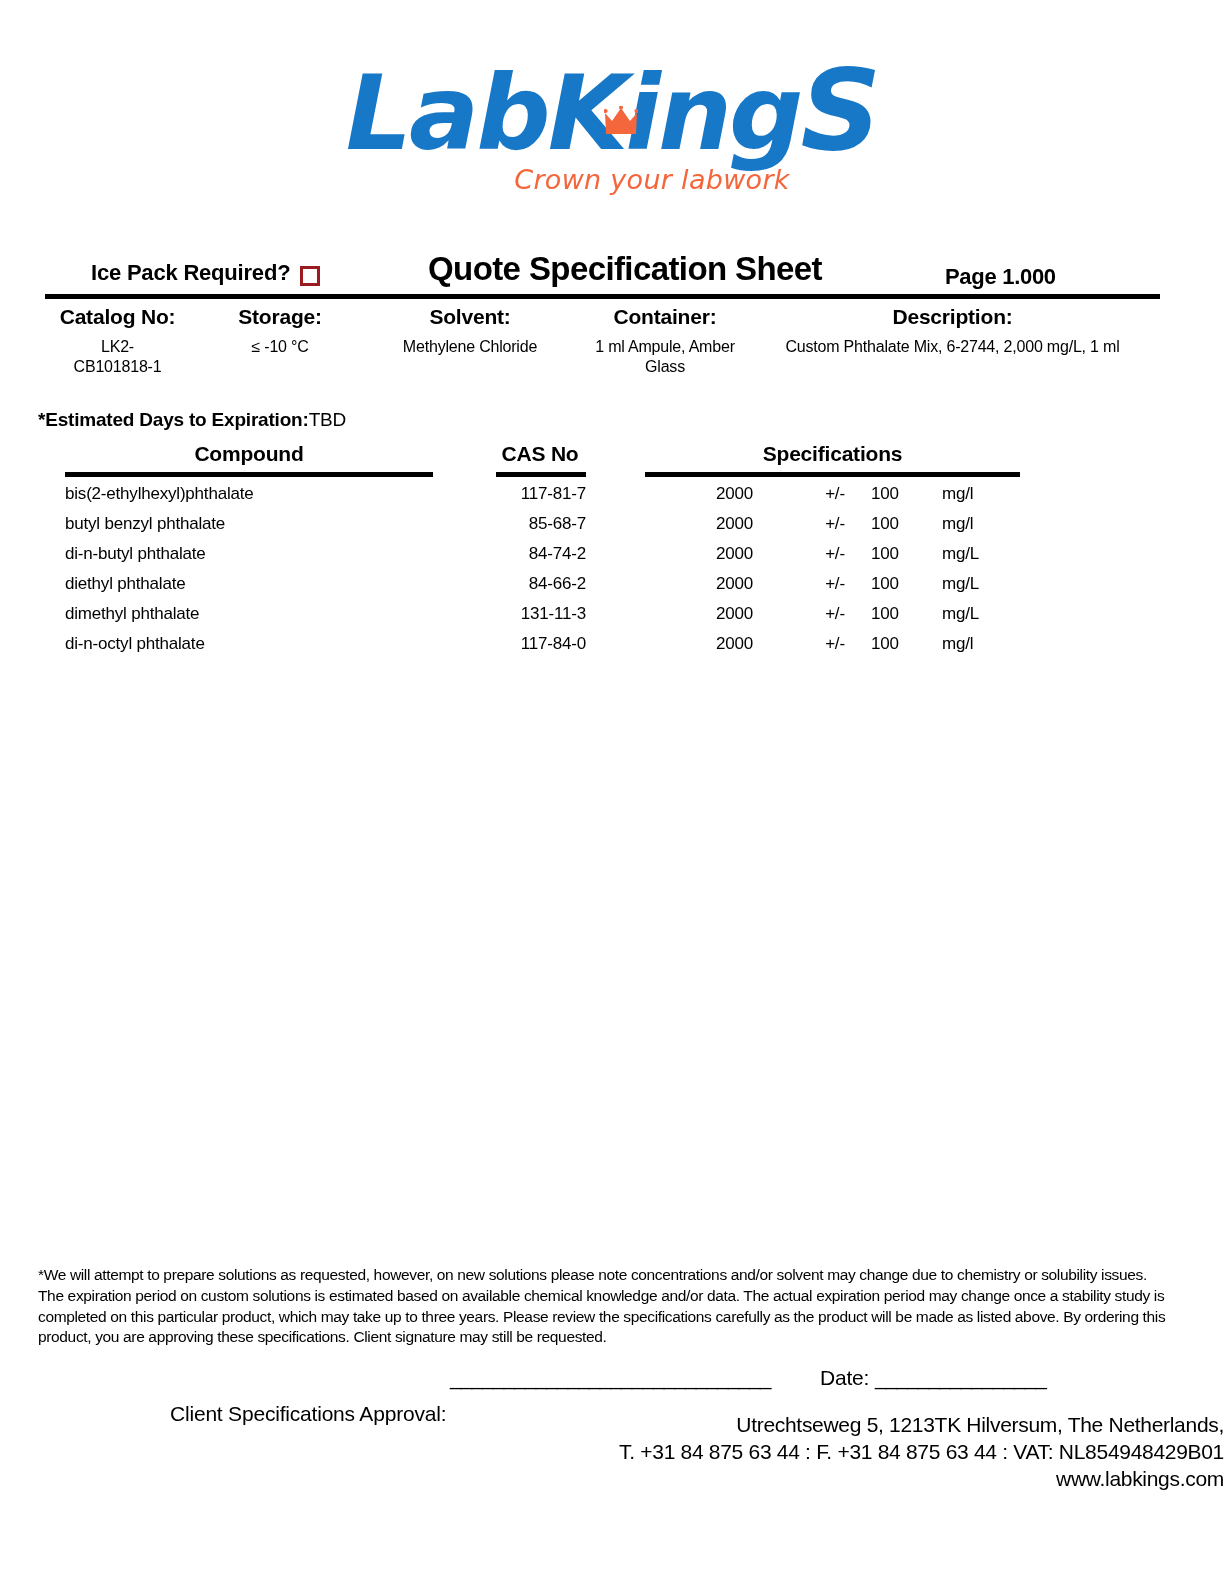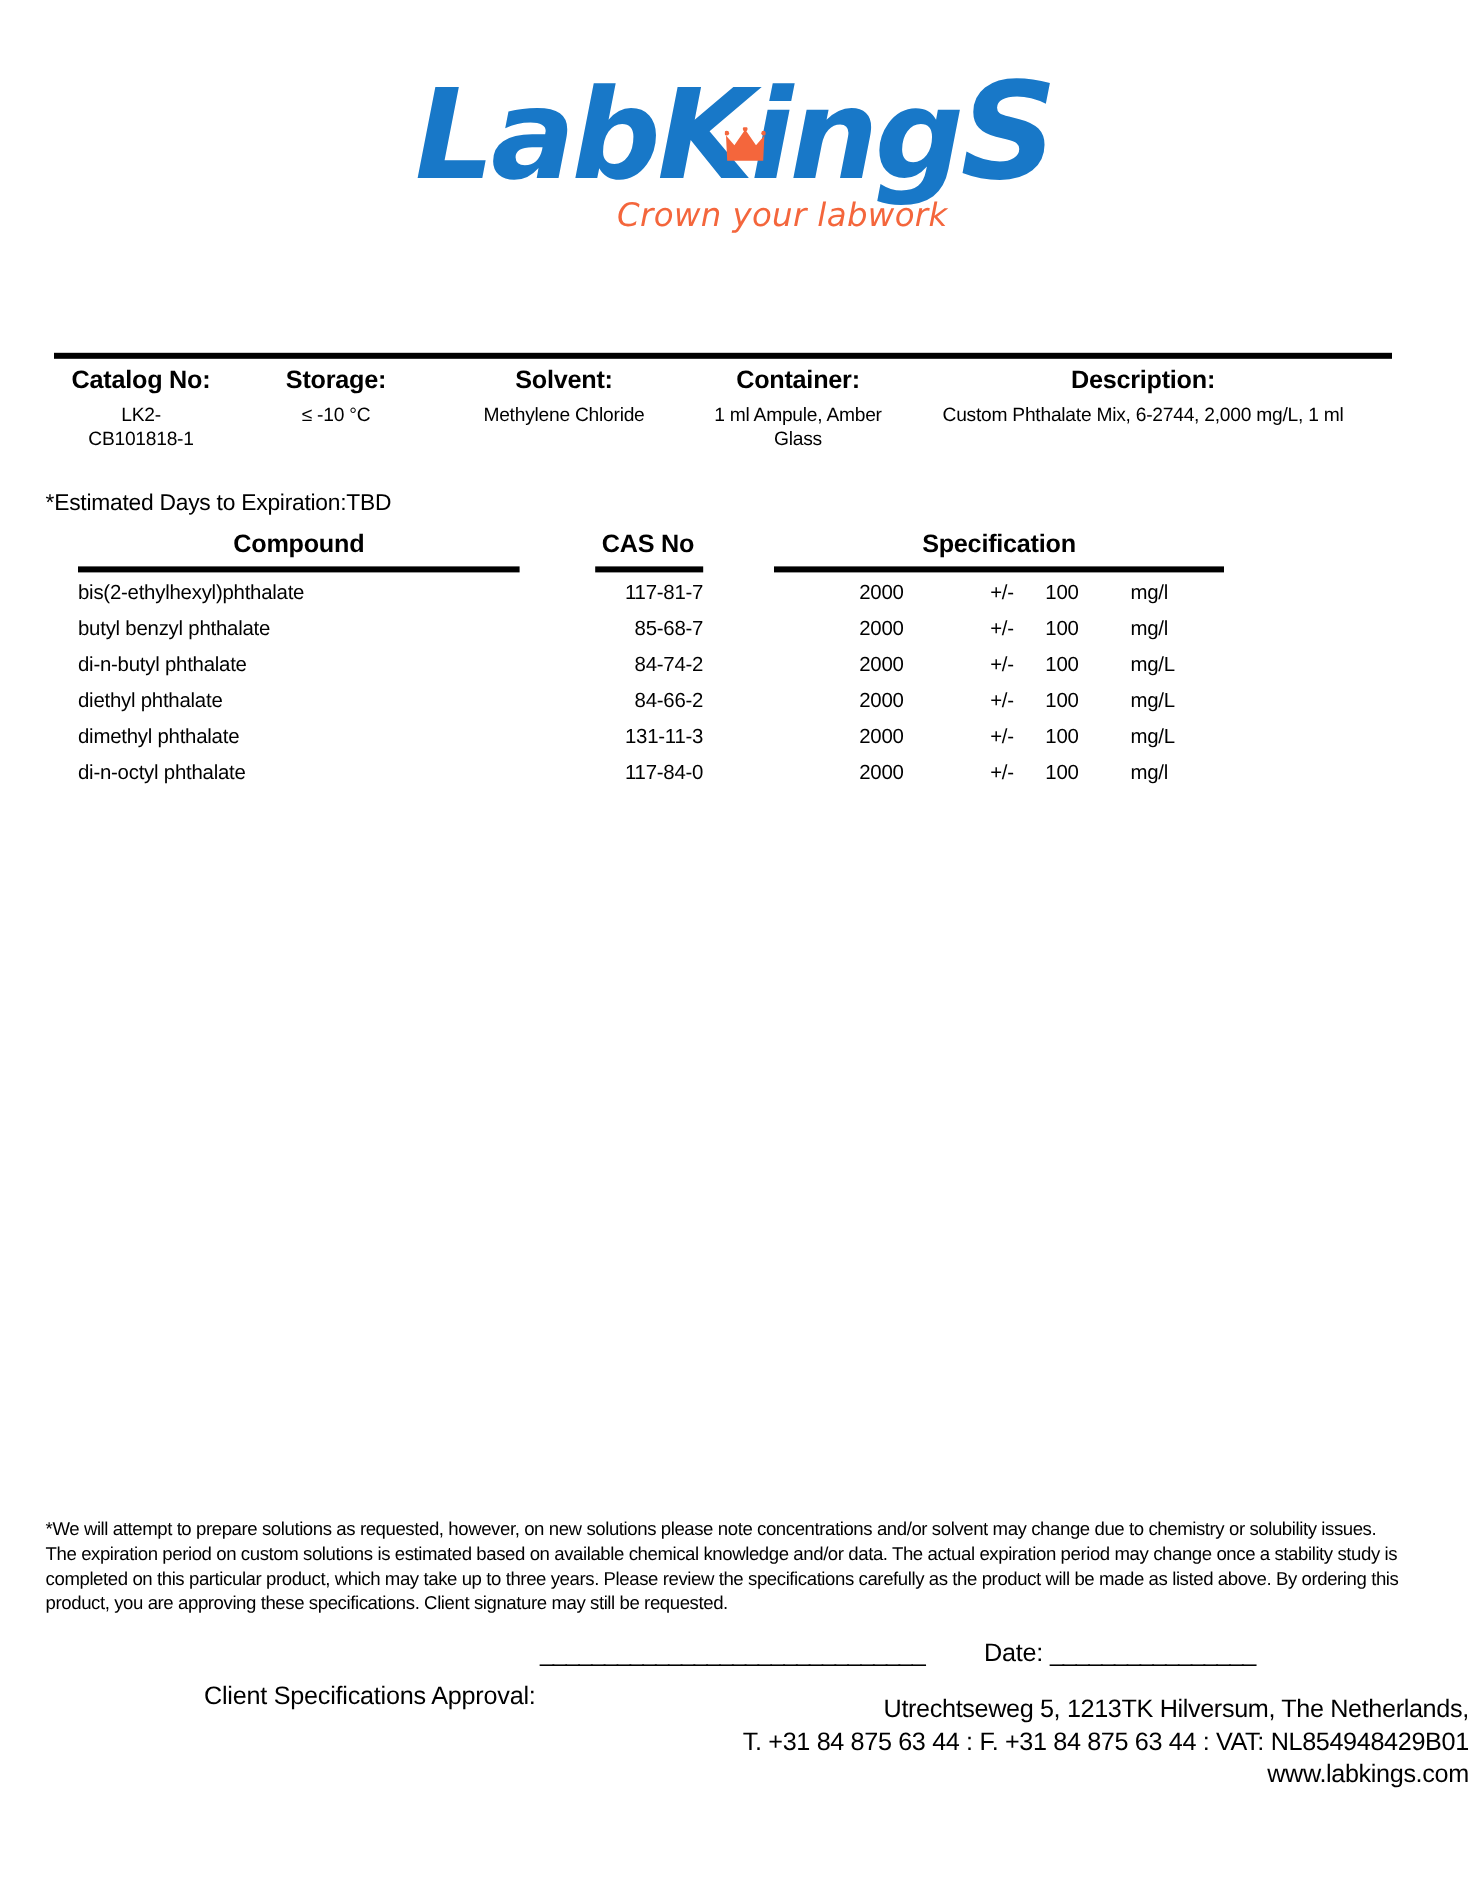--- a/index.html
+++ b/index.html
@@ -143,21 +143,21 @@
   .col-desc     { left: 700px; width: 415px; }
 
   
   .expiration {
     position: absolute;
     left: 38px;
     top: 409px;
     font-size: 19px;
   }
   .expiration .lab {
-    font-weight: normal;
+    font-weight: bold;
     letter-spacing: -0.2px;
   }
   .expiration .val {
     font-weight: normal;
     letter-spacing: -0.2px;
   }
 
   
   .tbl-headings {
     position: absolute;
@@ -262,20 +262,26 @@
           <path d="M2 28 L1 7 L8 15 L17 2 L26 15 L33 7 L32 28 Z" fill="#f4663c"></path>
           <circle cx="1.6" cy="5" r="2" fill="#f4663c"></circle>
           <circle cx="17" cy="1.5" r="2" fill="#f4663c"></circle>
           <circle cx="32.4" cy="5" r="2" fill="#f4663c"></circle>
         </svg>
       </span>
     </div>
     <div class="logo-tagline">Crown your labwork</div>
   </div>
 
+  <div class="title-row">
+    <div class="ice-label">Ice Pack Required?</div>
+    <div class="ice-checkbox"></div>
+    <div class="sheet-title">Quote Specification Sheet</div>
+    <div class="page-no">Page 1.000</div>
+  </div>
   <div class="rule-main"></div>
 
   <div class="spec-row">
 
     <div class="spec-col col-catalog">
       <div class="spec-head">Catalog No:</div>
       <div class="spec-val">
         <div>LK2-</div>
         <div>CB101818-1</div>
       </div>
@@ -306,21 +312,21 @@
 
   </div>
 
   <div class="expiration">
     <span class="lab">*Estimated Days to Expiration:</span><span class="val">TBD</span>
   </div>
 
   <div class="tbl-headings">
     <div class="th th-compound">Compound</div>
     <div class="th th-cas">CAS No</div>
-    <div class="th th-conc">Specification</div>
+    <div class="th th-conc">Specifications</div>
   </div>
   <div class="th-underline ul-compound"></div>
   <div class="th-underline ul-cas"></div>
   <div class="th-underline ul-conc"></div>
 
   <div class="tbl-body" id="table-body">
       <div class="trow">
         <div class="cell c-name">bis(2-ethylhexyl)phthalate</div>
         <div class="cell c-cas">117-81-7</div>
         <div class="cell c-val">2000</div>

